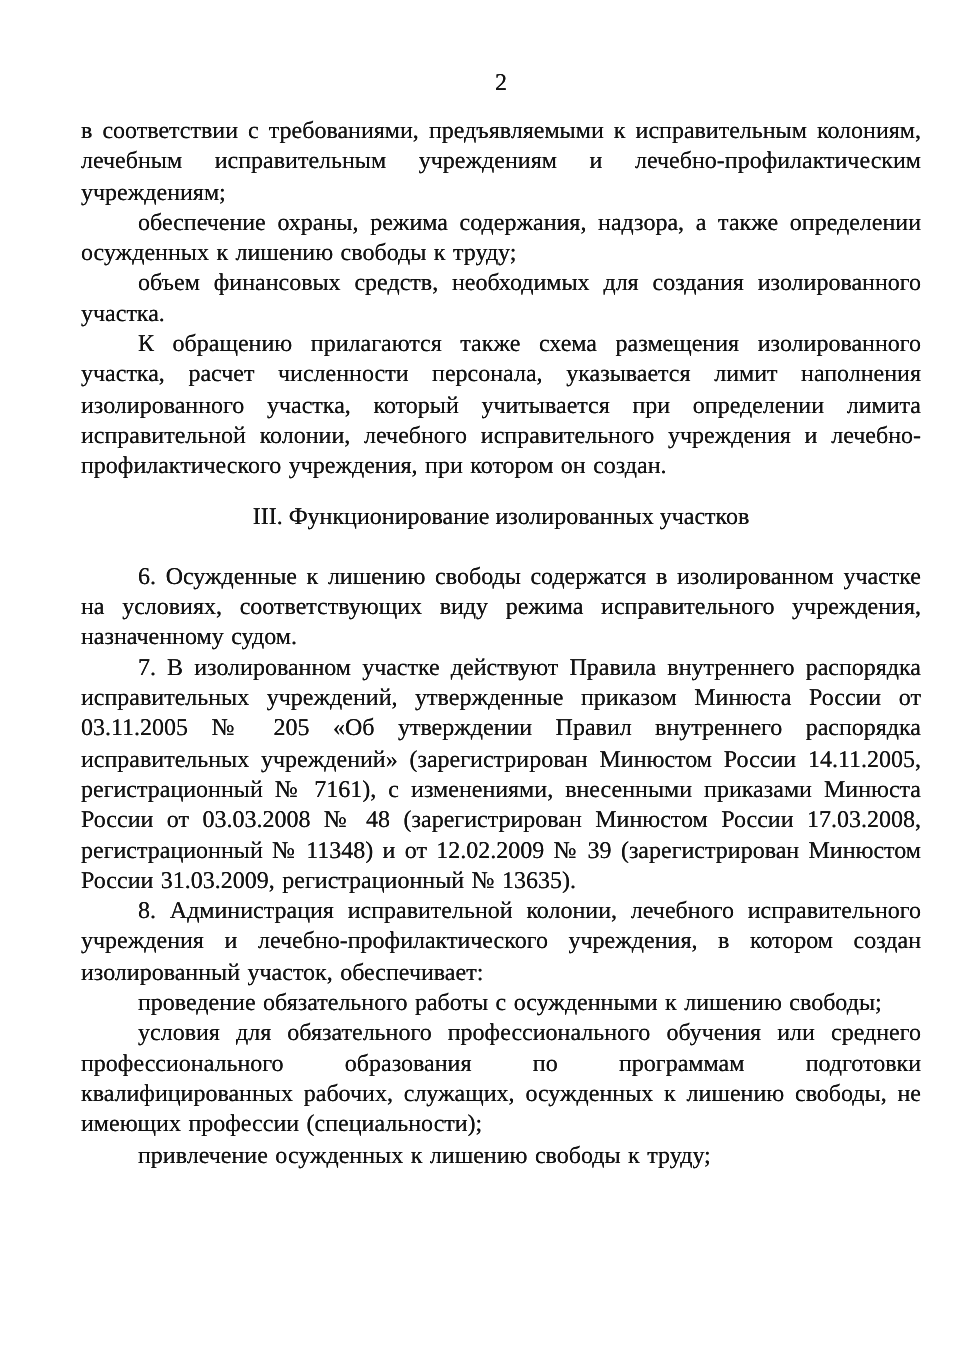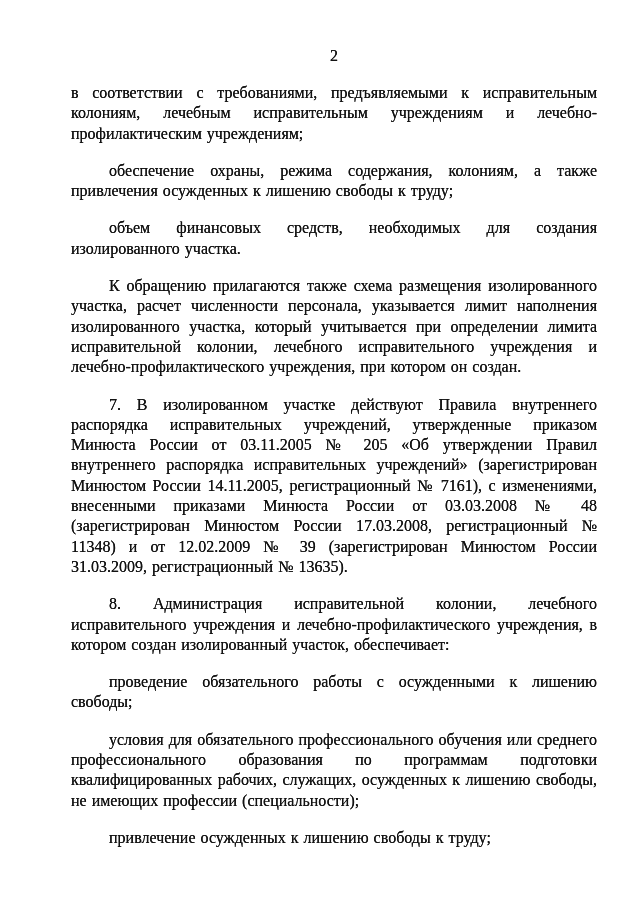--- a/index.html
+++ b/index.html
@@ -22,21 +22,21 @@
     padding: 46px 26px 0 54px;
   }
   .page-number {
     text-align: center;
     font-size: 16px;
     line-height: 20px;
     margin-bottom: 12px;
     text-shadow: 0 0 0.4px #111;
   }
   .para {
-    margin: 17px;
+    margin: 0;
     font-size: 16px;
     line-height: 20.3px;
     text-align: justify;
     text-indent: 38px;
     word-spacing: 1px;
     text-shadow: 0 0 0.4px #111;
   }
   .para.no-indent {
     text-indent: 0;
   }
@@ -49,23 +49,25 @@
     text-shadow: 0 0 0.4px #111;
   }
 </style>
 </head>
 <body>
 
 <div class="page">
   <div class="page-number">2</div>
 
   <p class="para no-indent">в соответствии с требованиями, предъявляемыми к исправительным колониям, лечебным исправительным учреждениям и лечебно-профилактическим учреждениям;</p>
-  <p class="para">обеспечение охраны, режима содержания, колониям, а также привлечения осужденных к лишению свободы к труду;</p>
+  <p class="para">обеспечение охраны, режима содержания, надзора, а также определении осужденных к лишению свободы к труду;</p>
   <p class="para">объем финансовых средств, необходимых для создания изолированного участка.</p>
   <p class="para">К обращению прилагаются также схема размещения изолированного участка, расчет численности персонала, указывается лимит наполнения изолированного участка, который учитывается при определении лимита исправительной колонии, лечебного исправительного учреждения и лечебно-профилактического учреждения, при котором он создан.</p>
 
+  <p class="heading">III. Функционирование изолированных участков</p>
 
+  <p class="para">6. Осужденные к лишению свободы содержатся в изолированном участке на условиях, соответствующих виду режима исправительного учреждения, назначенному судом.</p>
   <p class="para">7. В изолированном участке действуют Правила внутреннего распорядка исправительных учреждений, утвержденные приказом Минюста России от 03.11.2005 № 205 «Об утверждении Правил внутреннего распорядка исправительных учреждений» (зарегистрирован Минюстом России 14.11.2005, регистрационный № 7161), с изменениями, внесенными приказами Минюста России от 03.03.2008 № 48 (зарегистрирован Минюстом России 17.03.2008, регистрационный № 11348) и от 12.02.2009 № 39 (зарегистрирован Минюстом России 31.03.2009, регистрационный № 13635).</p>
   <p class="para">8. Администрация исправительной колонии, лечебного исправительного учреждения и лечебно-профилактического учреждения, в котором создан изолированный участок, обеспечивает:</p>
   <p class="para">проведение обязательного работы с осужденными к лишению свободы;</p>
   <p class="para">условия для обязательного профессионального обучения или среднего профессионального образования по программам подготовки квалифицированных рабочих, служащих, осужденных к лишению свободы, не имеющих профессии (специальности);</p>
   <p class="para">привлечение осужденных к лишению свободы к труду;</p>
 </div>
 
 </body></html>

